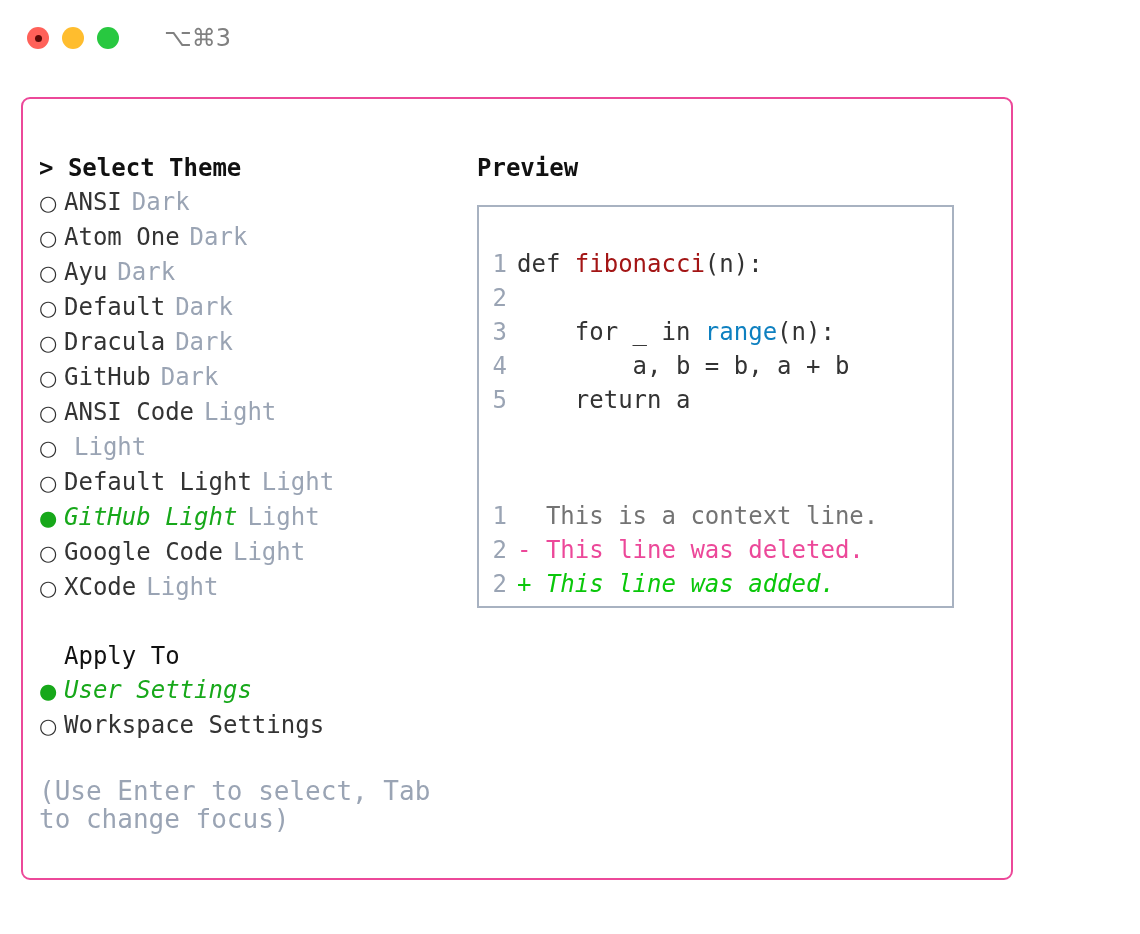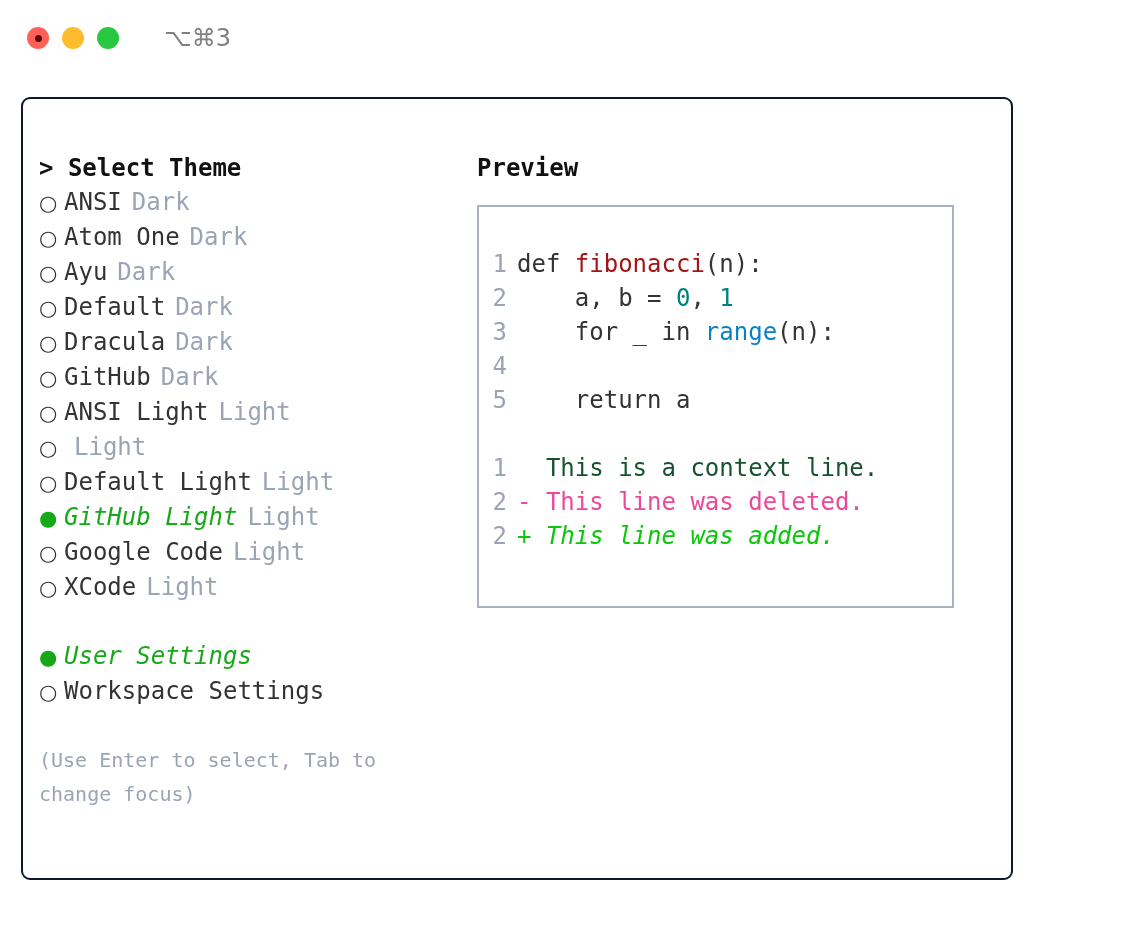--- a/index.html
+++ b/index.html
@@ -69,21 +69,21 @@
     white-space: pre;
   }
 
   
   .panel {
     position: absolute;
     left: 21px;
     top: 97px;
     width: 992px;
     height: 783px;
-    border: 2px solid #0f172a;
+    border: 2px solid #ec4899;
     border-radius: 9px;
     box-sizing: border-box;
     background: #ffffff;
   }
 
   .columns {
     position: absolute;
     left: 0; top: 0;
     width: 100%; height: 100%;
   }
@@ -140,22 +140,22 @@
   .applyto-title {
     font-size: 24px;
     color: #111111;
     line-height: 34px;
     white-space: pre;
     padding-left: 25px;
   }
 
   .hint {
     margin-top: 34px;
-    font-size: 20px;
-    line-height: 34px;
+    font-size: 26px;
+    line-height: 28px;
     color: #9aa4b4;
     width: 400px;
     white-space: pre-wrap;
     word-spacing: 0px;
   }
 
   
   .right-col {
     position: absolute;
     left: 454px;
@@ -201,21 +201,21 @@
   }
   .code-text { color: #333333; white-space: pre; text-align: center; }
 
   .tok-kw   { color: #333333; }
   .tok-fn   { color: #a31515; }
   .tok-num  { color: #008080; }
   .tok-call { color: #0e80c0; }
   .tok-plain{ color: #333333; }
 
   .diff-gap { height: 34px; }
-  .diff-ctx { color: #14532d; }
+  .diff-ctx { color: #737373; margin-top: 48px; }
   .diff-del { color: #ec4899; }
   .diff-add { color: #0ac70a; font-style: italic; }
 
   
 </style>
 </head>
 <body>
 
 <div class="window">
 
@@ -268,21 +268,21 @@
           </div>
 
           <div class="opt-row">
             <span class="bullet">○</span>
             <span class="opt-label">GitHub</span>
             <span class="opt-variant">Dark</span>
           </div>
 
           <div class="opt-row">
             <span class="bullet">○</span>
-            <span class="opt-label">ANSI Light</span>
+            <span class="opt-label">ANSI Code</span>
             <span class="opt-variant">Light</span>
           </div>
 
           <div class="opt-row">
             <span class="bullet">○</span>
             <span class="opt-variant">Light</span>
           </div>
 
           <div class="opt-row">
             <span class="bullet">○</span>
@@ -305,20 +305,21 @@
           <div class="opt-row">
             <span class="bullet">○</span>
             <span class="opt-label">XCode</span>
             <span class="opt-variant">Light</span>
           </div>
 
         </div>
 
         <div class="section-gap"></div>
 
+        <div class="applyto-title">Apply To</div>
 
         <div>
           <div class="opt-row selected">
             <span class="bullet on">●</span>
             <span class="opt-label">User Settings</span>
           </div>
           <div class="opt-row">
             <span class="bullet">○</span>
             <span class="opt-label">Workspace Settings</span>
           </div>
@@ -335,30 +336,30 @@
         <div class="preview-box">
           <div class="code-area">
 
             <div class="code-line">
               <span class="lineno">1</span>
               <span class="code-text"><span class="tok-kw">def </span><span class="tok-fn">fibonacci</span><span class="tok-plain">(n):</span></span>
             </div>
 
             <div class="code-line">
               <span class="lineno">2</span>
-              <span class="code-text"><span>    </span><span class="tok-plain">a, b = </span><span class="tok-num">0</span><span class="tok-plain">, </span><span class="tok-num">1</span></span>
             </div>
 
             <div class="code-line">
               <span class="lineno">3</span>
               <span class="code-text"><span>    </span><span class="tok-kw">for _ in </span><span class="tok-call">range</span><span class="tok-plain">(n):</span></span>
             </div>
 
             <div class="code-line">
               <span class="lineno">4</span>
+              <span class="code-text"><span>        </span><span class="tok-plain">a, b = b, a + b</span></span>
             </div>
 
             <div class="code-line">
               <span class="lineno">5</span>
               <span class="code-text"><span>    </span><span class="tok-kw">return a</span></span>
             </div>
 
             <div class="diff-gap"></div>
 
             <div class="code-line">

